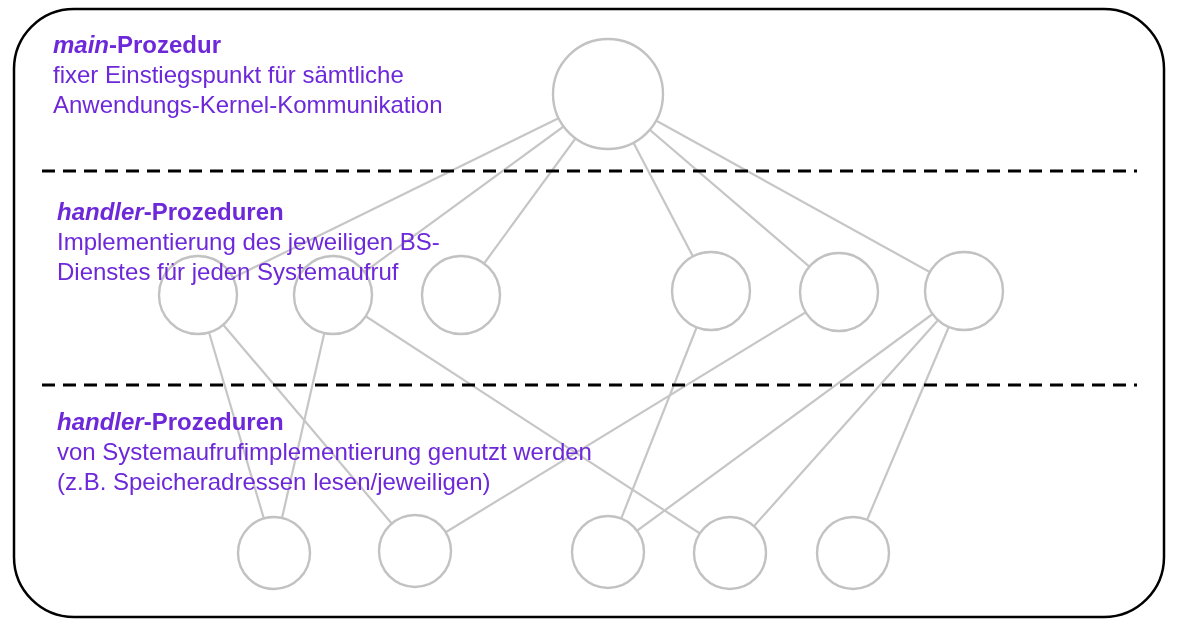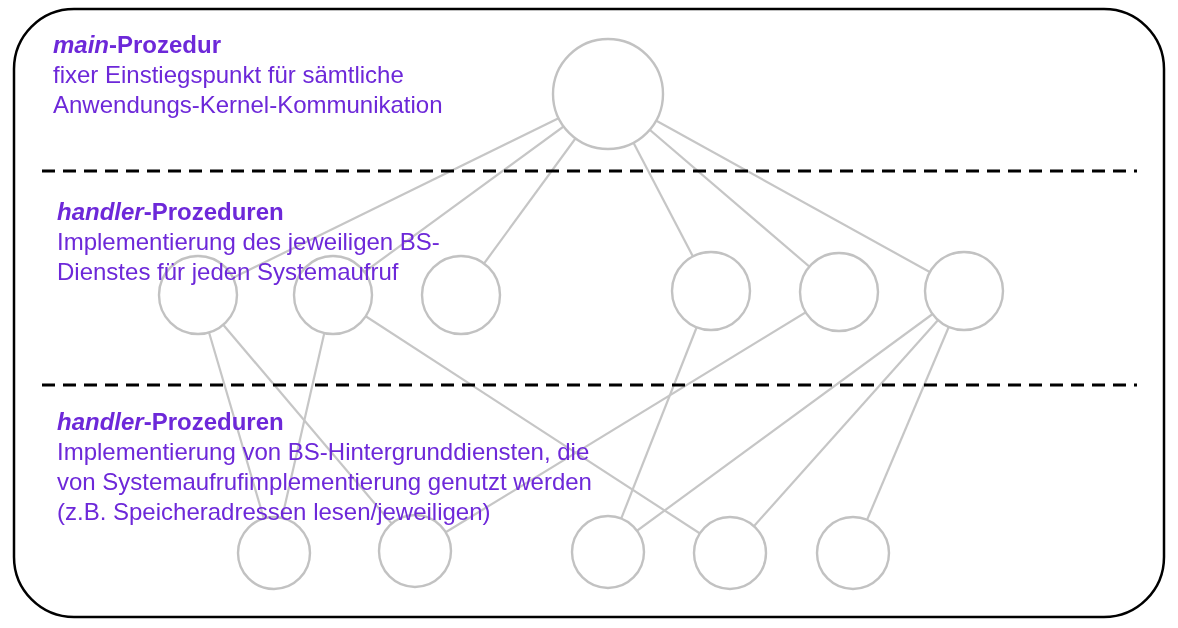--- a/index.html
+++ b/index.html
@@ -67,18 +67,17 @@
   </div>
 
   <div class="tb" style="left:57px; top:197px;">
     <div class="title"><span class="lead">handler</span><span>-Prozeduren</span></div>
     <div>Implementierung des jeweiligen BS-</div>
     <div>Dienstes für jeden Systemaufruf</div>
   </div>
 
   <div class="tb" style="left:57px; top:407px;">
     <div class="title"><span class="lead">handler</span><span>-Prozeduren</span></div>
-    <div>Implementierung von BS-Hintergrunddiensten, die</div>
     <div>von Systemaufrufimplementierung genutzt werden</div>
     <div>(z.B. Speicheradressen lesen/jeweiligen)</div>
   </div>
 
 </div>
 
 </body></html>

